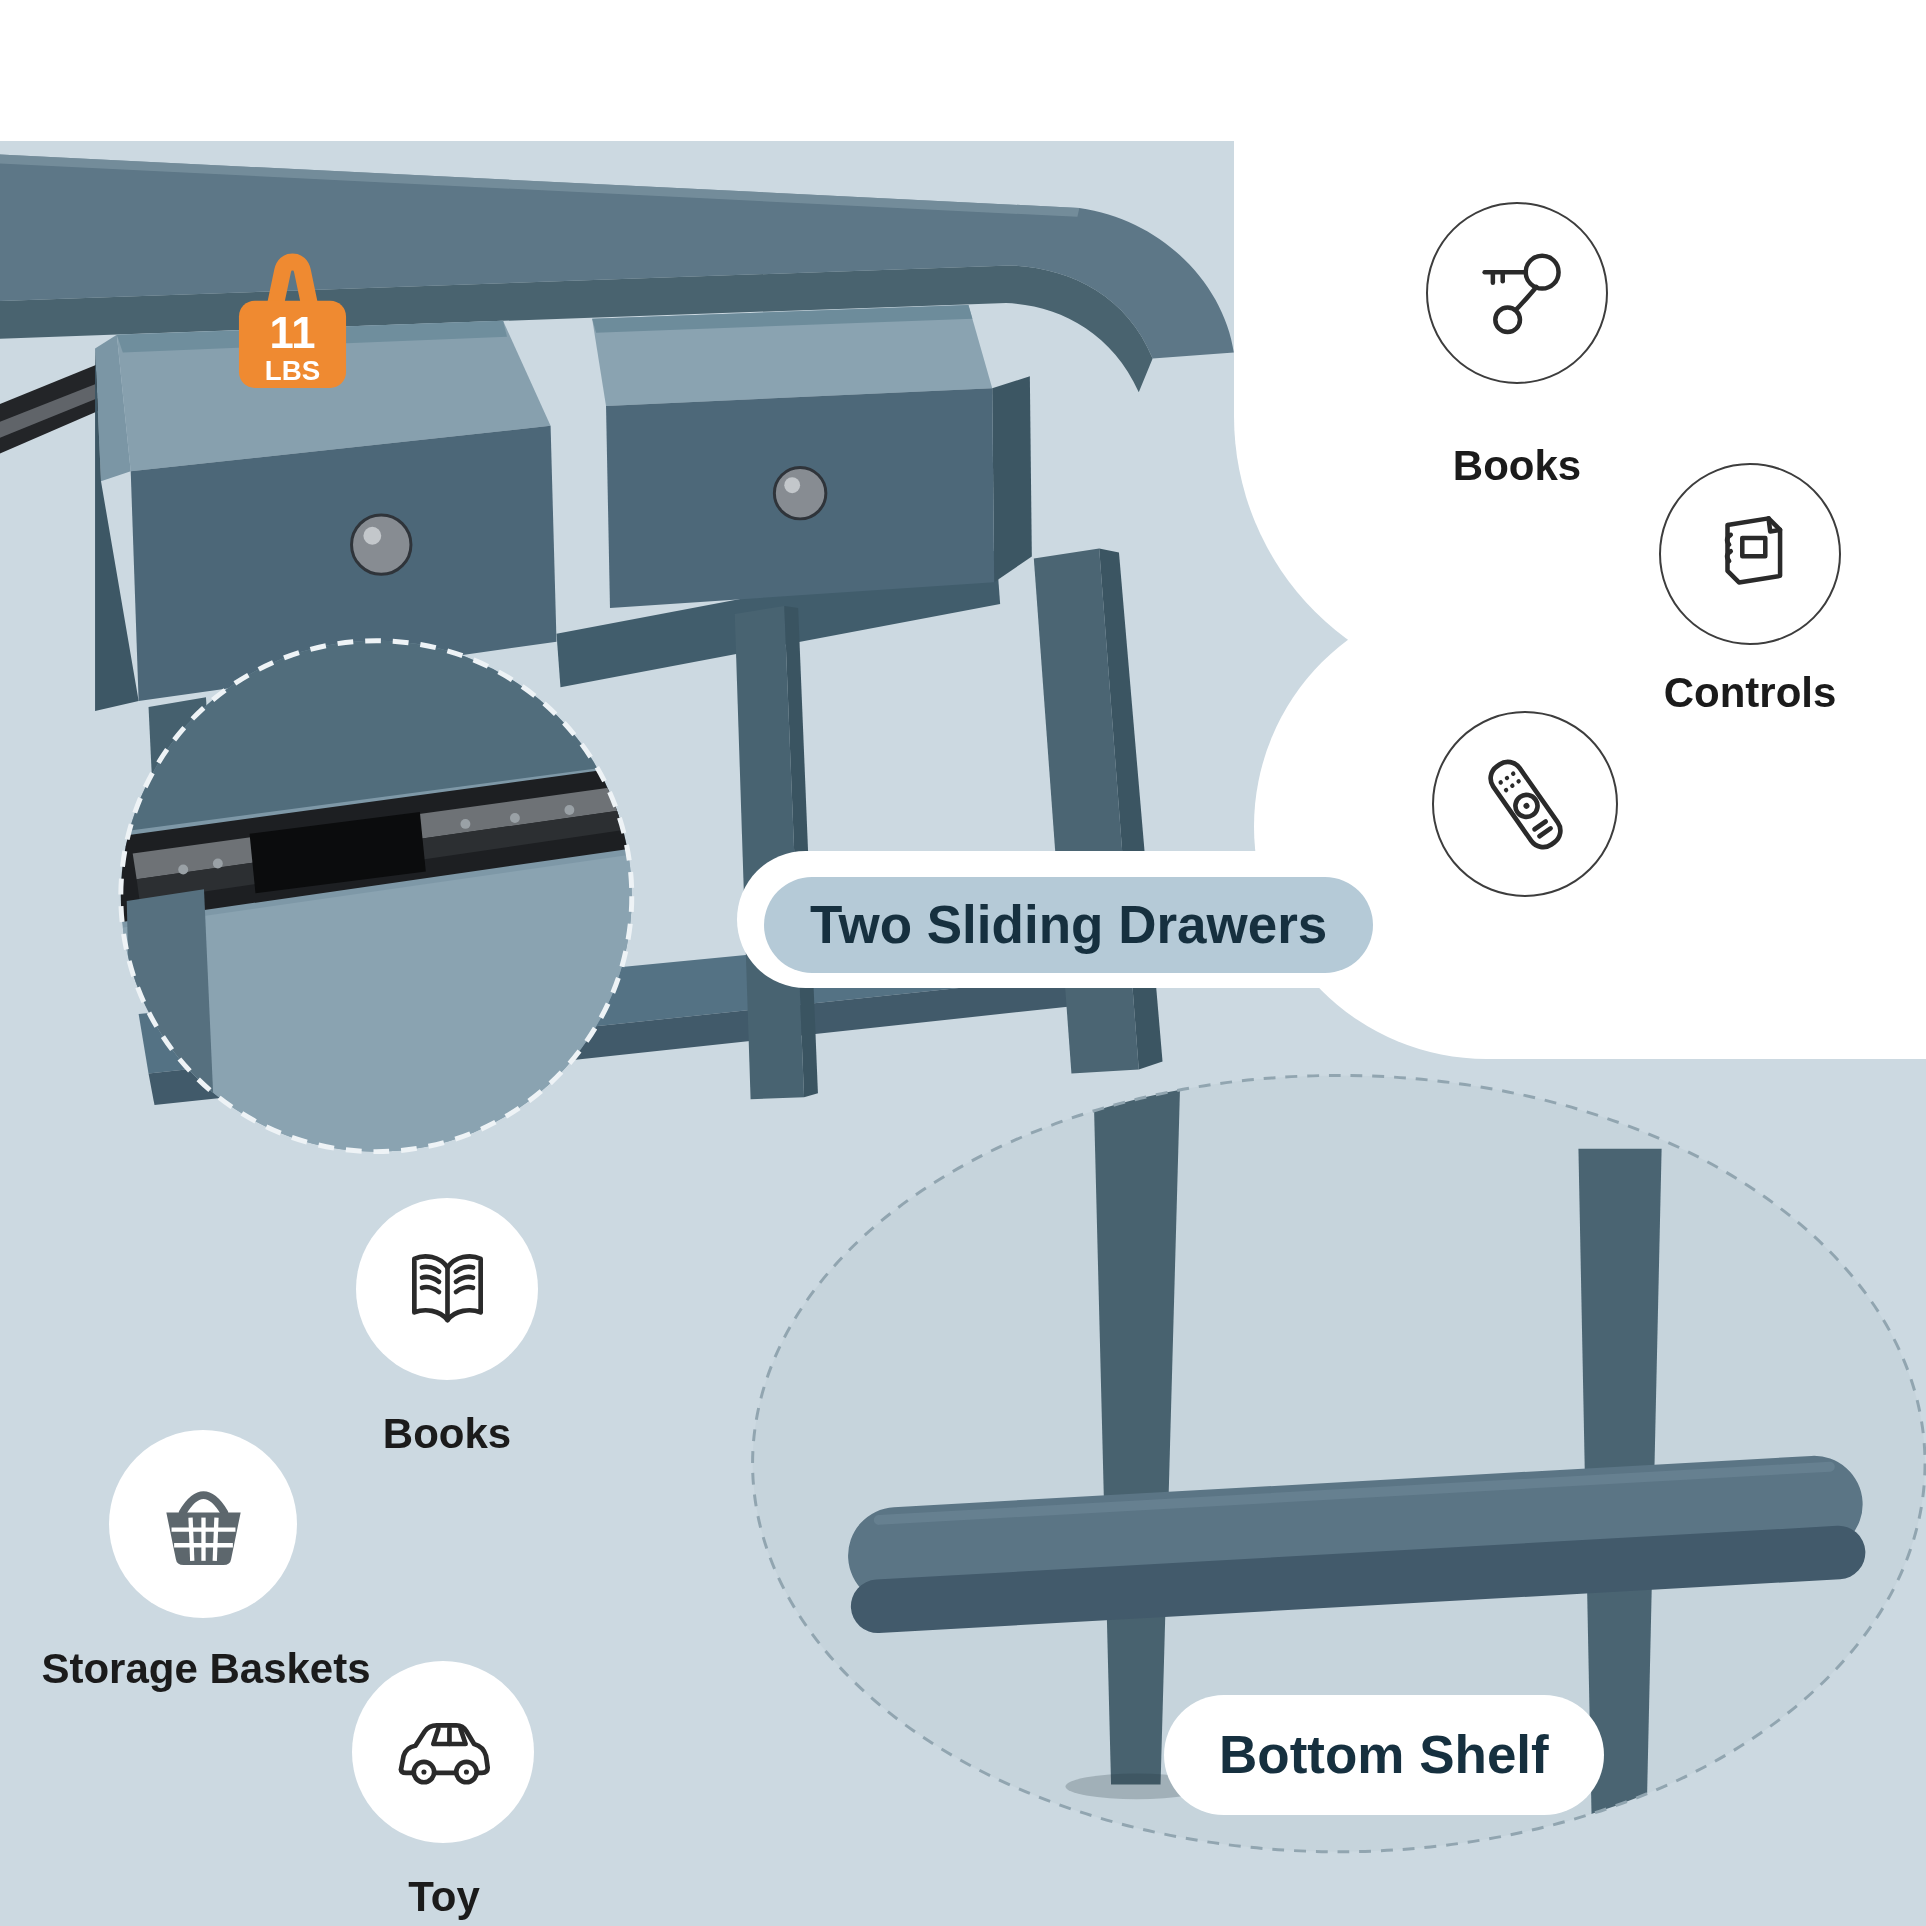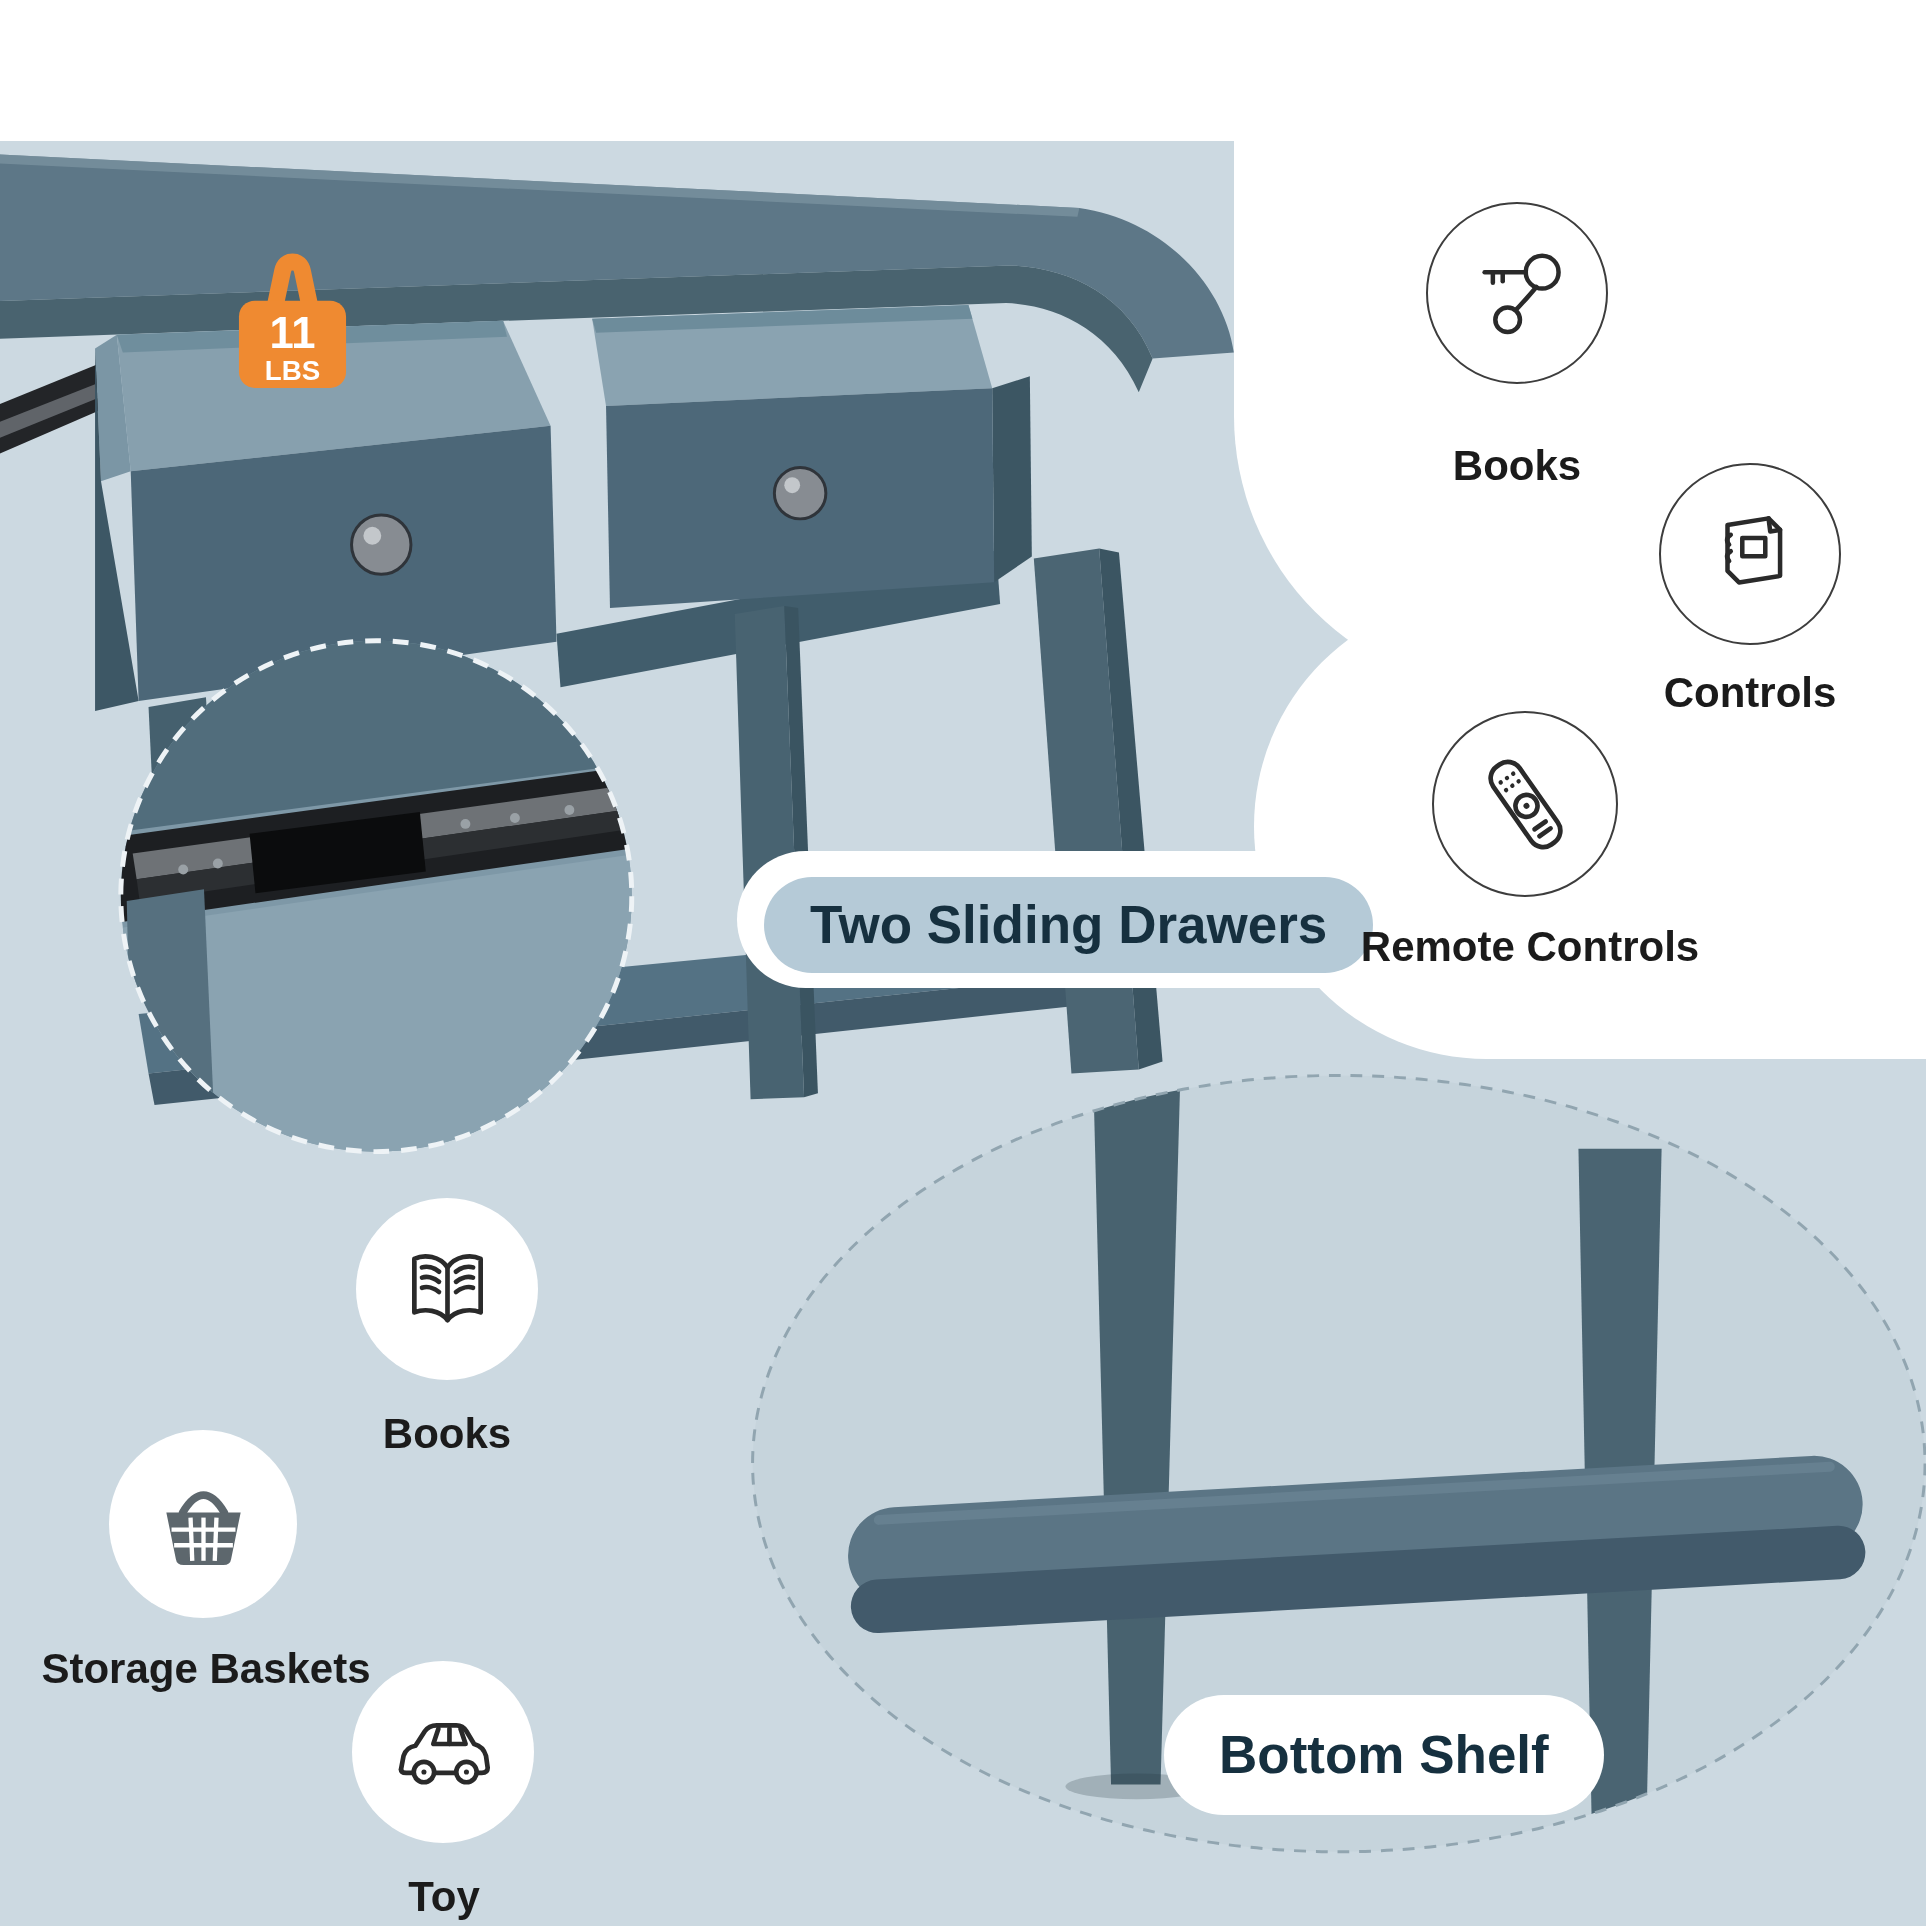--- a/index.html
+++ b/index.html
@@ -168,21 +168,20 @@
         <circle cx="70" cy="32" r="2.6" fill="#2a2a2a" stroke="none"></circle>
         <circle cx="79" cy="32" r="2.6" fill="#2a2a2a" stroke="none"></circle>
         <circle cx="61" cy="43" r="2.6" fill="#2a2a2a" stroke="none"></circle>
         <circle cx="70" cy="43" r="2.6" fill="#2a2a2a" stroke="none"></circle>
         <circle cx="79" cy="43" r="2.6" fill="#2a2a2a" stroke="none"></circle>
         <path d="M62,100 L78,100"></path>
         <path d="M62,110 L78,110"></path>
       </g>
     </svg>
   </div>
-  <div class="item-label" style="left:1530px;top:923px">Remote Controls</div>
 
   <div class="circle" style="left:356px;top:1198px;width:182px;height:182px">
     <svg class="line-icon" width="119" height="119" viewBox="0 0 140 140">
       <path d="M70,44 C61,31 43,28 31,34 L31,97 C43,92 61,94 70,106 C79,94 97,92 109,97 L109,34 C97,28 79,31 70,44 Z"></path>
       <path d="M70,44 L70,106"></path>
       <path d="M40,44 C46,42 54,44 60,49"></path>
       <path d="M40,56 C46,54 54,56 60,61"></path>
       <path d="M40,68 C46,66 54,68 60,73"></path>
       <path d="M100,44 C94,42 86,44 80,49"></path>
       <path d="M100,56 C94,54 86,56 80,61"></path>

